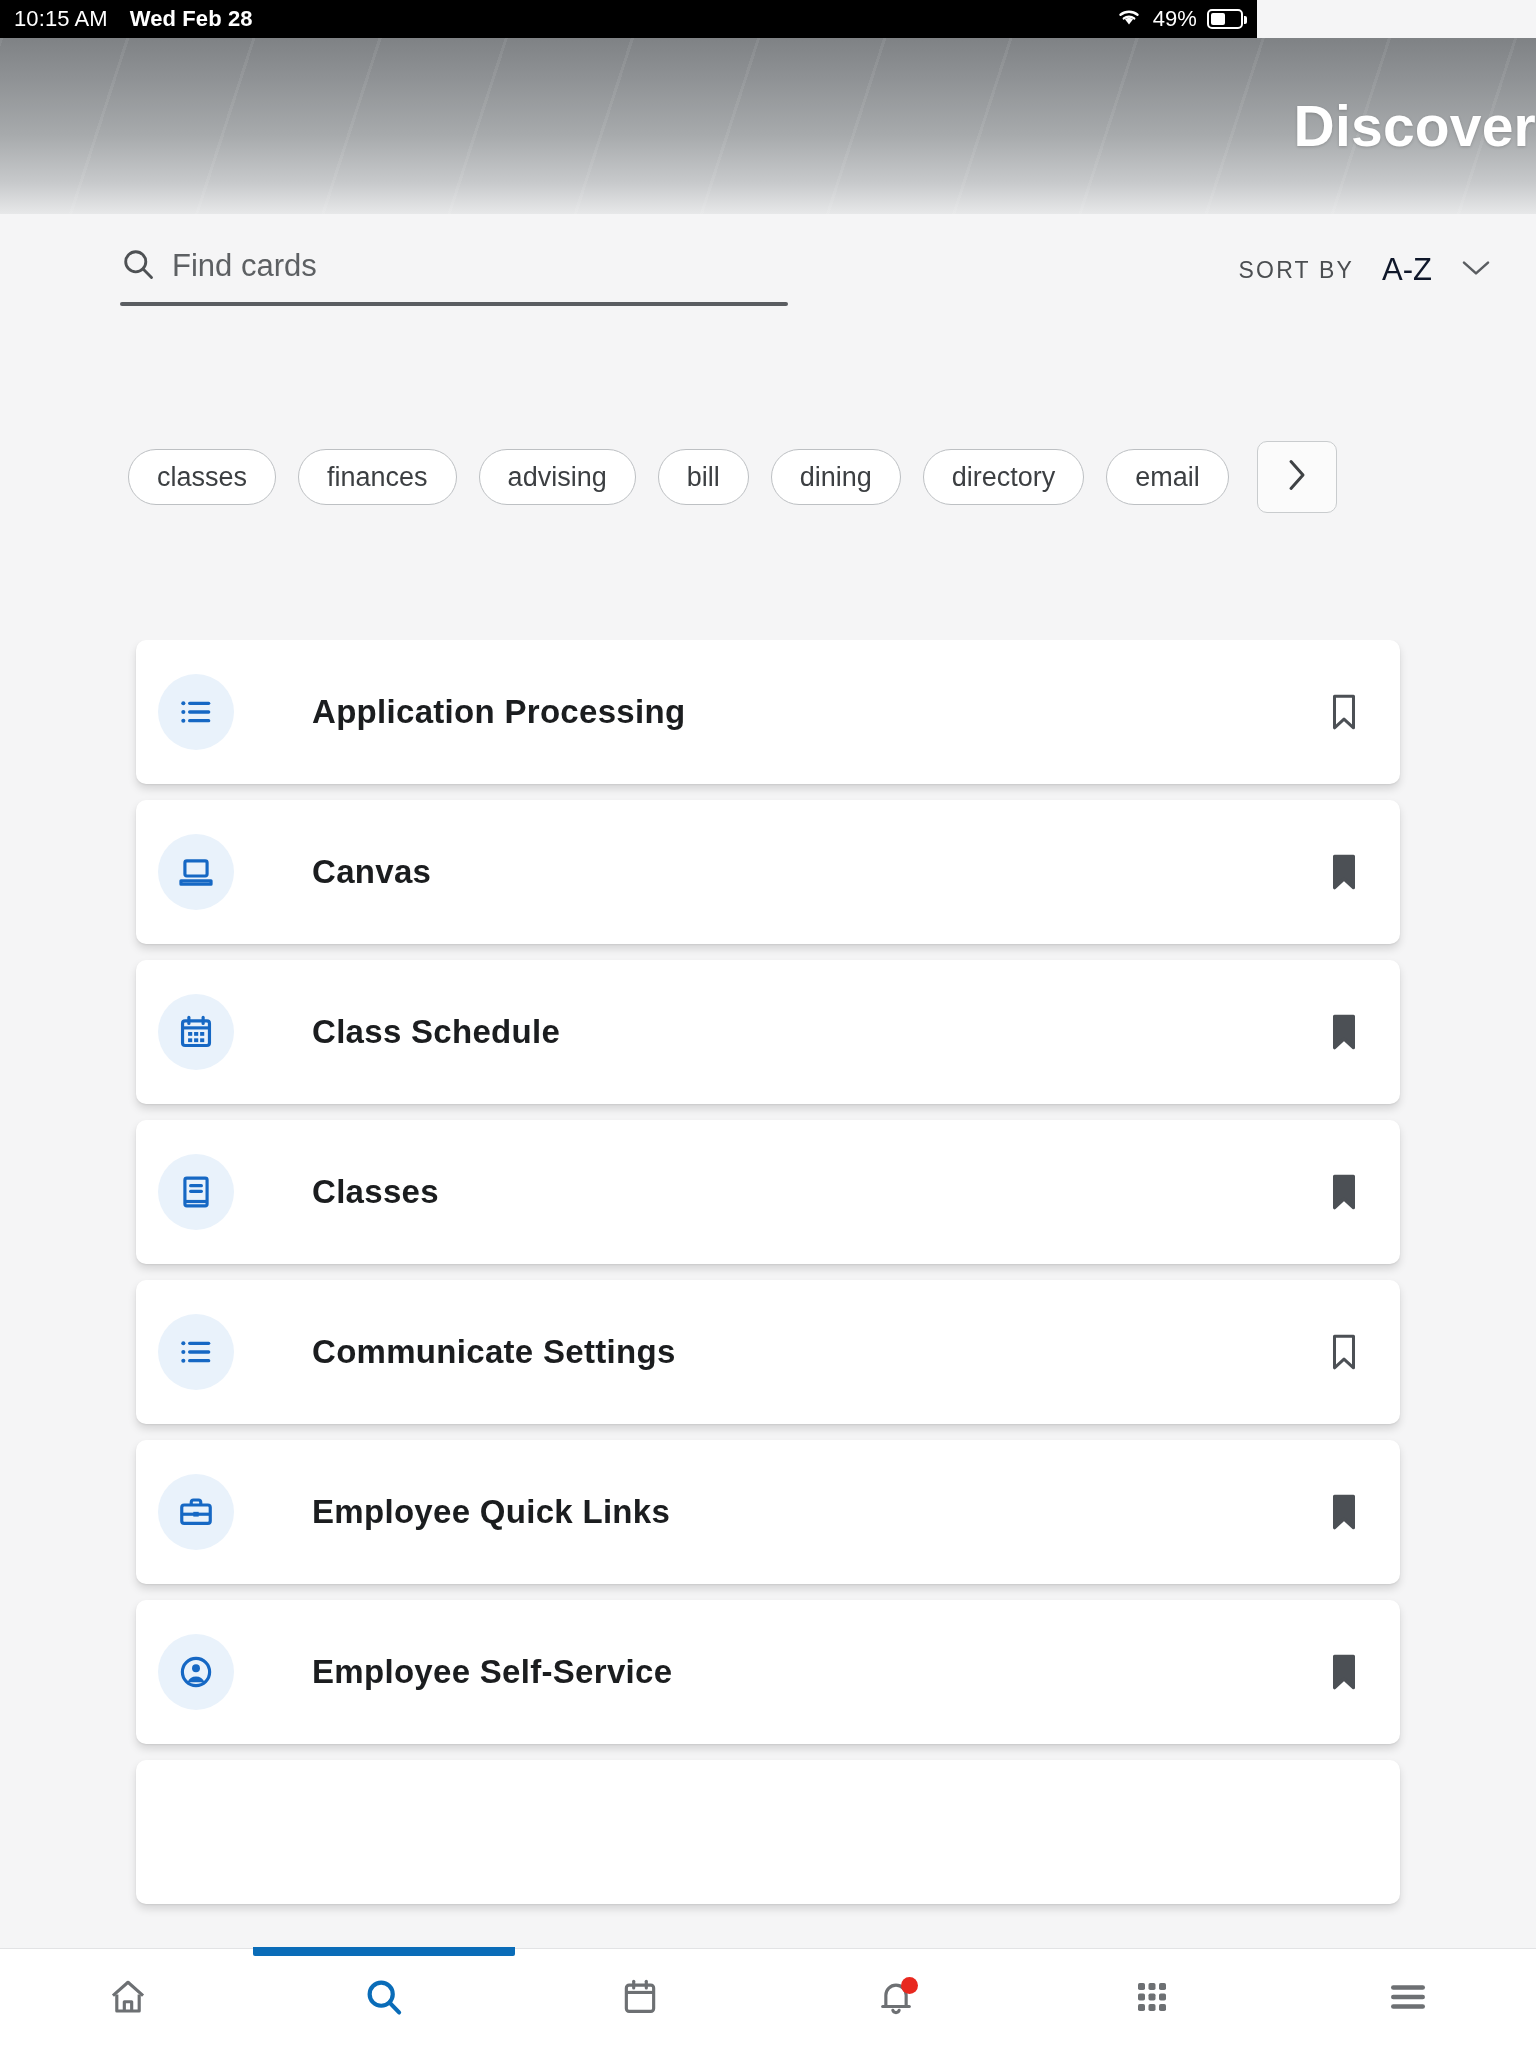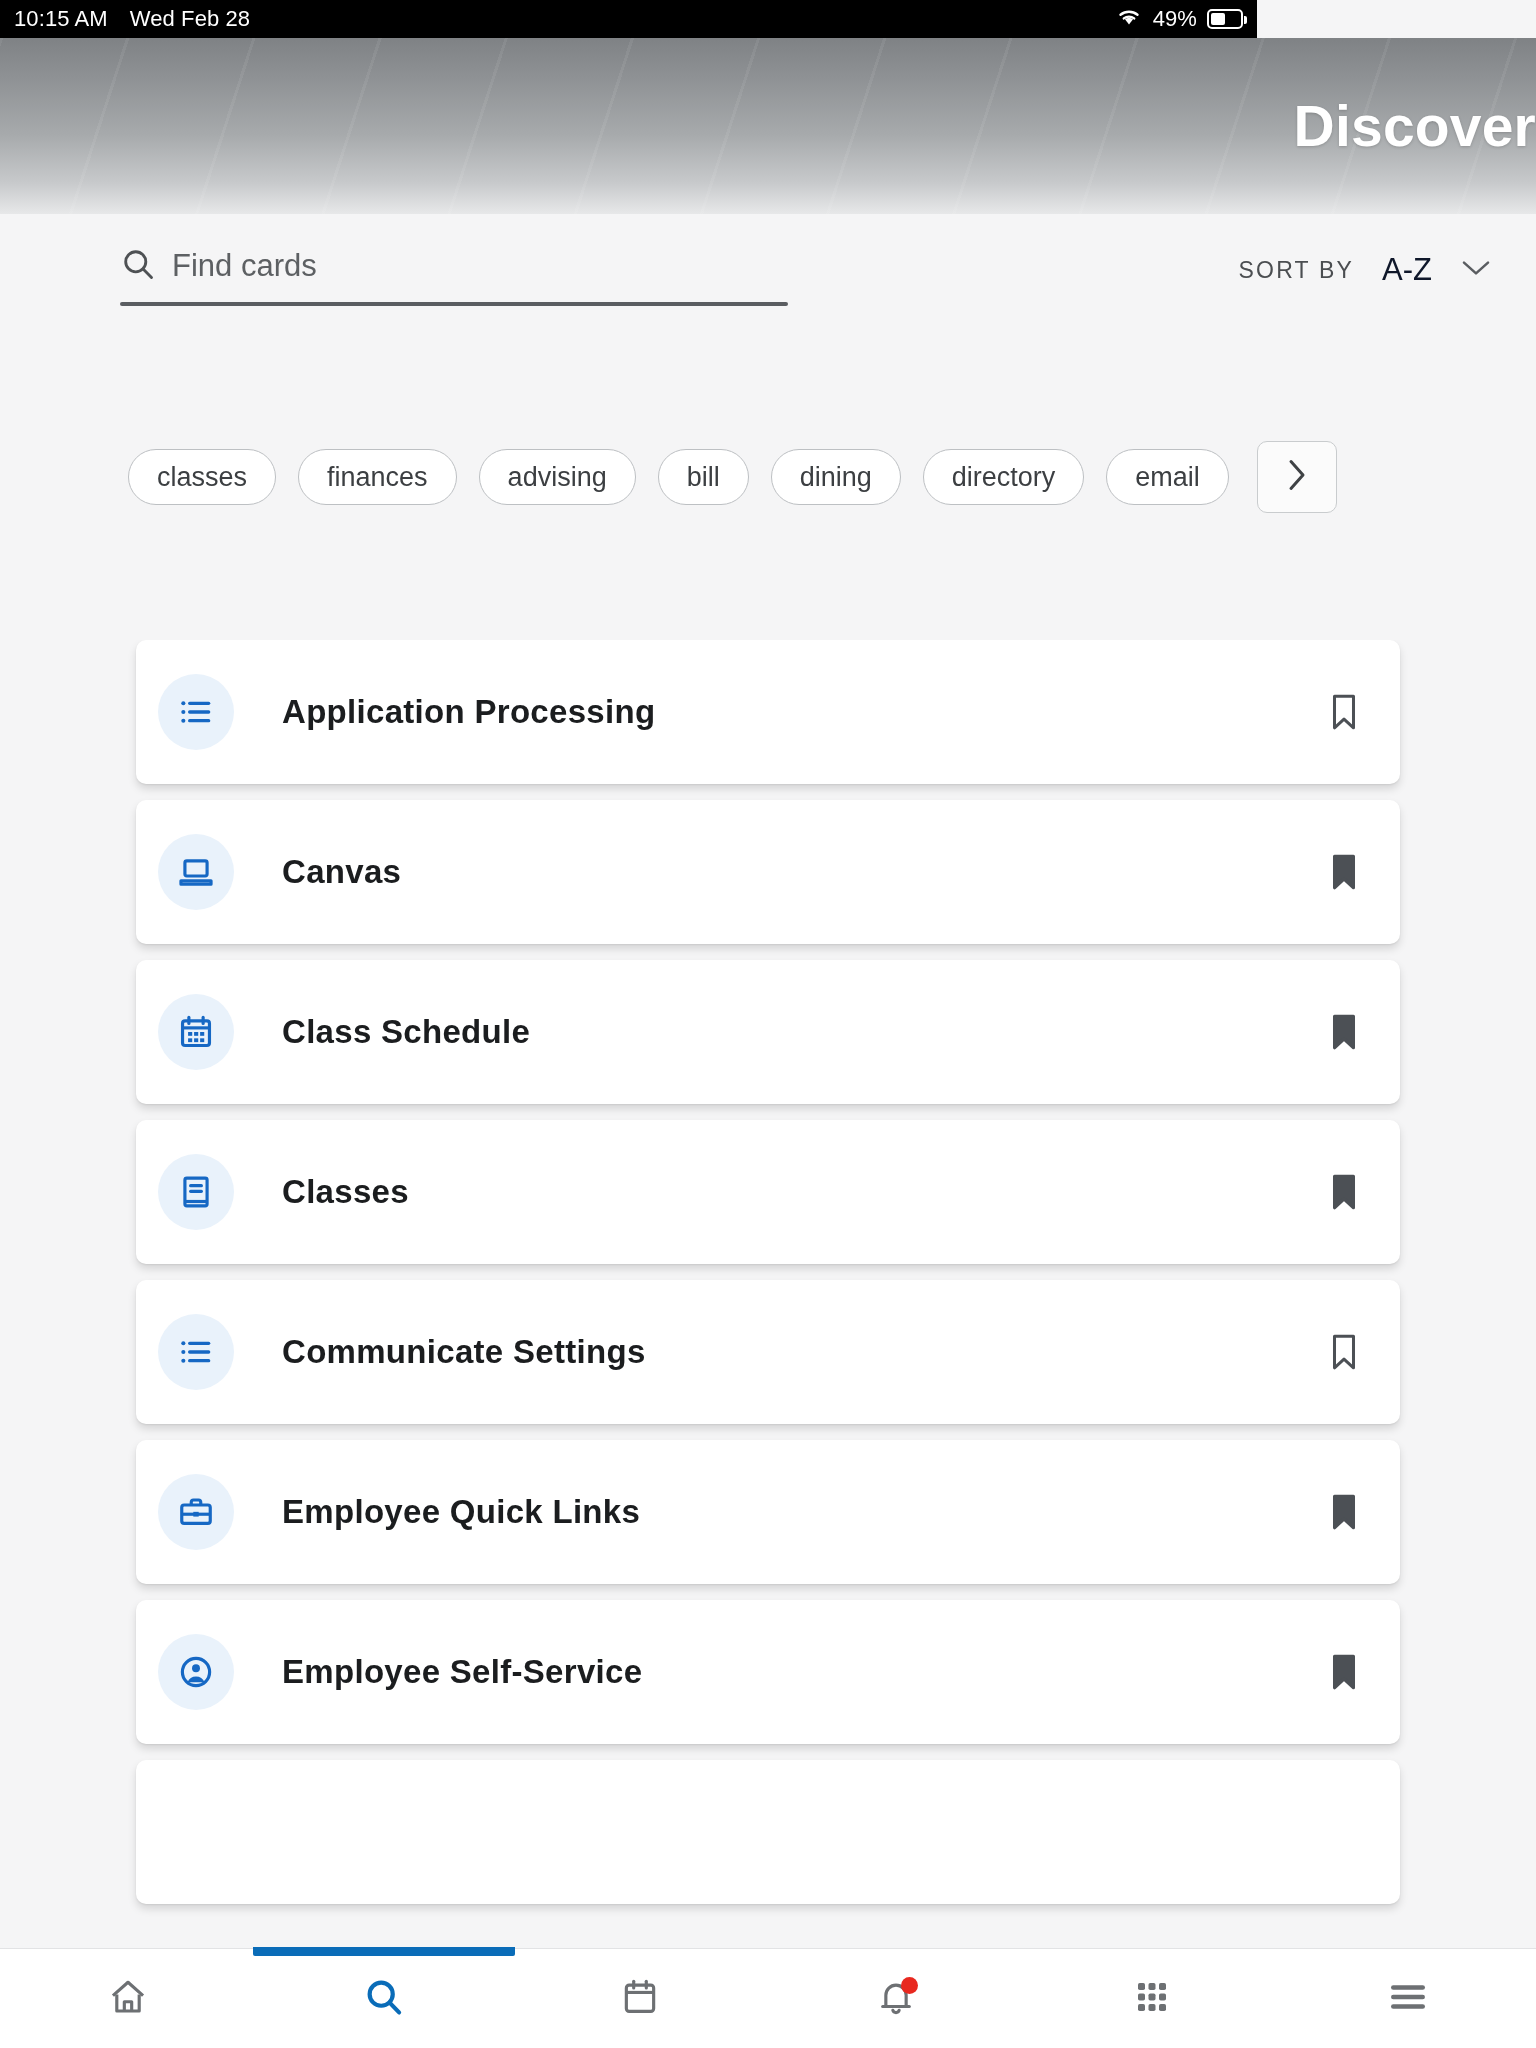--- a/index.html
+++ b/index.html
@@ -11,21 +11,21 @@
   }
   .screen { position:relative; width:1536px; height:2048px; background:#f5f5f6; }
 
   
   .statusbar{
     position:absolute; top:0; left:0; width:1257px; height:38px;
     background:#000; color:#fff; display:flex; align-items:center;
     padding:0 14px; font-size:22px; letter-spacing:.1px;
   }
   .sb-time{ font-weight:400; }
-  .sb-date{ margin-left:22px; font-weight:400; }
+  .sb-date{ margin-left:22px; font-weight:700; }
   .sb-right{ margin-left:auto; display:flex; align-items:center; gap:10px;justify-content:flex-end; }
   .sb-pct{ font-size:22px; }
   .batt{ width:36px; height:20px; border:2.5px solid #fff; border-radius:5px; position:relative; display:inline-block; }
   .batt:after{ content:""; position:absolute; right:-6px; top:5px; width:3px; height:8px; background:#fff; border-radius:0 2px 2px 0;}
   .batt i{ position:absolute; left:2px; top:2px; bottom:2px; width:44%; background:#fff; border-radius:2px; display:block;}
 
   
   .header{
     position:absolute; top:38px; left:0; width:1536px; height:176px;
     background:
@@ -76,21 +76,21 @@
   }
 
   
   .cards{
     position:absolute; top:640px; left:0; width:1536px; height:1308px;
     padding:0 136px; overflow:hidden;
   }
   .card{
     position:relative; width:1264px; height:144px; background:#fff;
     border-radius:10px; box-shadow:0 5px 9px rgba(0,0,0,.13), 0 1px 2px rgba(0,0,0,.07);
-    margin-bottom:16px; display:flex; align-items:center; padding:0 34px 0 22px;
+    margin-bottom:16px; display:flex; align-items:center; padding:0 34px 0 22px;gap:30px;
   }
   .card-icon{
     flex:0 0 auto; width:76px; height:76px; border-radius:50%;
     background:#e9f2fb; display:flex; align-items:center; justify-content:center;
   }
   .card-title{
     margin-left:48px; font-size:33px; font-weight:700; color:#1b1d1f;
     letter-spacing:.3px;
   }
   .bookmark{ margin-left:auto; width:44px; height:52px; display:flex; align-items:center; justify-content:center; }

